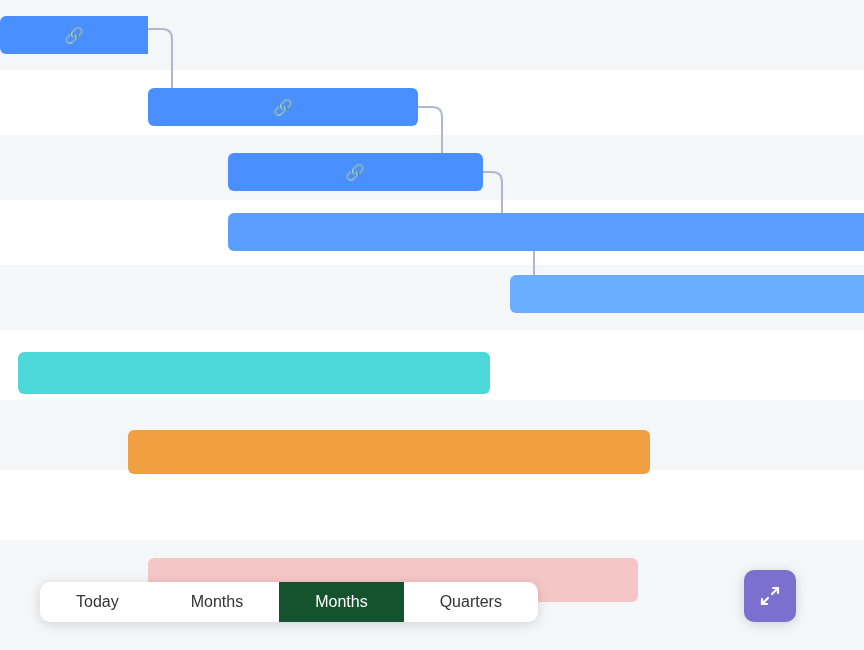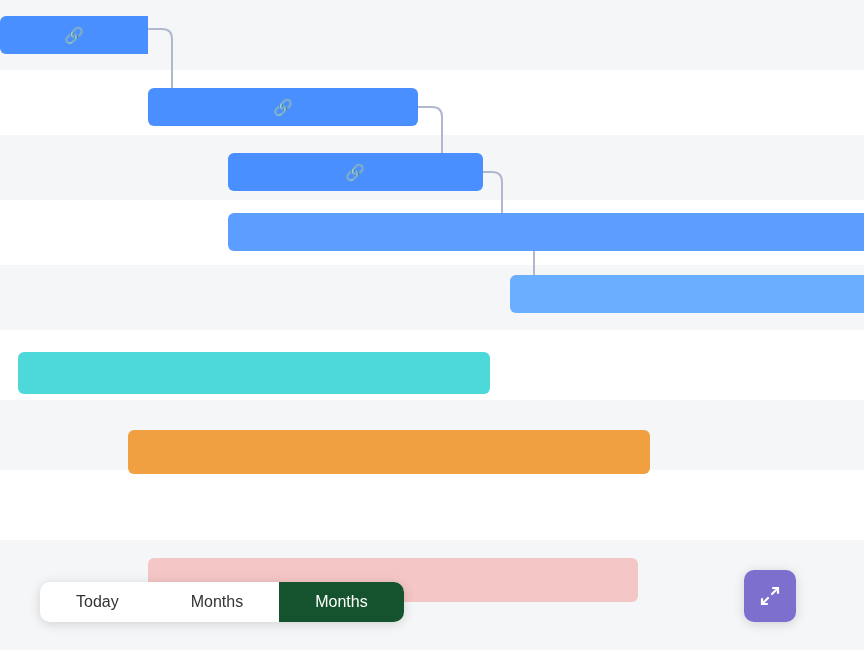--- a/index.html
+++ b/index.html
@@ -165,20 +165,21 @@
   <div class="bar bar-orange" style="top:430px; left:128px; width:522px; height:44px;">
   </div>
 
   <div class="bar bar-pink" style="top:558px; left:148px; width:490px; height:44px;">
   </div>
 
   <div class="toolbar">
     <button class="tab-btn">Today</button>
     <button class="tab-btn">Months</button>
     <button class="tab-btn active">Months</button>
+    <button class="tab-btn">Quarters</button>
   </div>
 
   <button class="expand-btn" style="position:absolute; bottom:28px; left:736px;">
     <svg width="22" height="22" viewBox="0 0 22 22" fill="none" xmlns="http://www.w3.org/2000/svg">
       <path d="M3 14 L3 19 L8 19" stroke="white" stroke-width="2.2" stroke-linecap="round" stroke-linejoin="round"></path>
       <path d="M19 8 L19 3 L14 3" stroke="white" stroke-width="2.2" stroke-linecap="round" stroke-linejoin="round"></path>
       <path d="M3 19 L9 13" stroke="white" stroke-width="2.2" stroke-linecap="round"></path>
       <path d="M19 3 L13 9" stroke="white" stroke-width="2.2" stroke-linecap="round"></path>
     </svg>
   </button>

